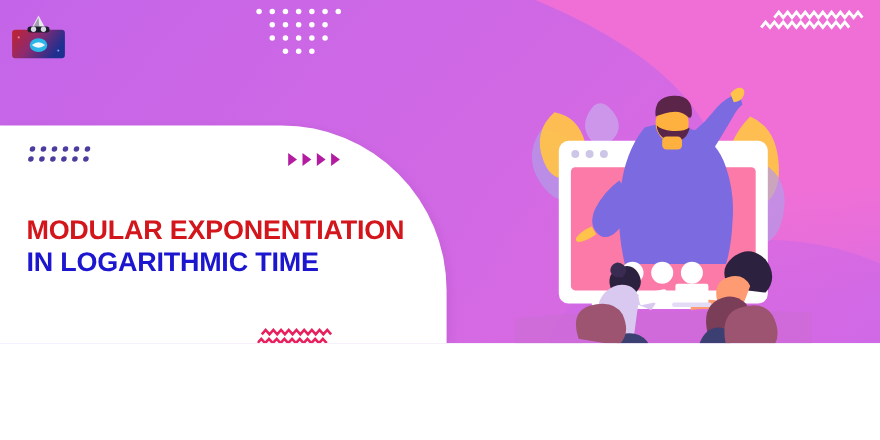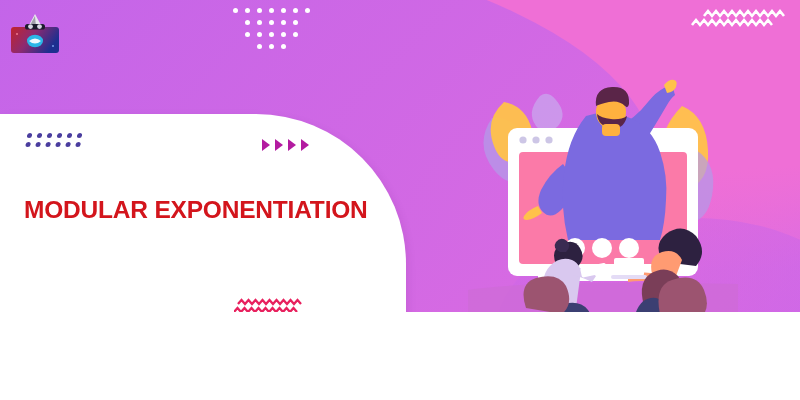--- a/index.html
+++ b/index.html
@@ -187,20 +187,21 @@
 
   <div class="arrows">
     <i></i>
     <i></i>
     <i></i>
     <i></i>
   </div>
 
   <div class="headline">
     <span class="line l1">MODULAR EXPONENTIATION</span>
+    <span class="line l2">IN LOGARITHMIC TIME</span>
   </div>
 
   <svg class="zig" id="zig-card" width="78" height="20" viewBox="0 0 78 20">
     <path d="M4 6 l3.5 -4 l3.5 4 l3.5 -4 l3.5 4 l3.5 -4 l3.5 4 l3.5 -4 l3.5 4 l3.5 -4 l3.5 4 l3.5 -4 l3.5 4 l3.5 -4 l3.5 4 l3.5 -4 l3.5 4 l3.5 -4 l3.5 4" fill="none" stroke="#e8215e" stroke-width="2.3"></path>
     <path d="M0 14 l3.5 -4 l3.5 4 l3.5 -4 l3.5 4 l3.5 -4 l3.5 4 l3.5 -4 l3.5 4 l3.5 -4 l3.5 4 l3.5 -4 l3.5 4 l3.5 -4 l3.5 4 l3.5 -4 l3.5 4 l3.5 -4 l3.5 4" fill="none" stroke="#e8215e" stroke-width="2.3"></path>
   </svg>
 
   <div class="dotgrid" id="dots-top">
     <i></i>
       <i></i>

